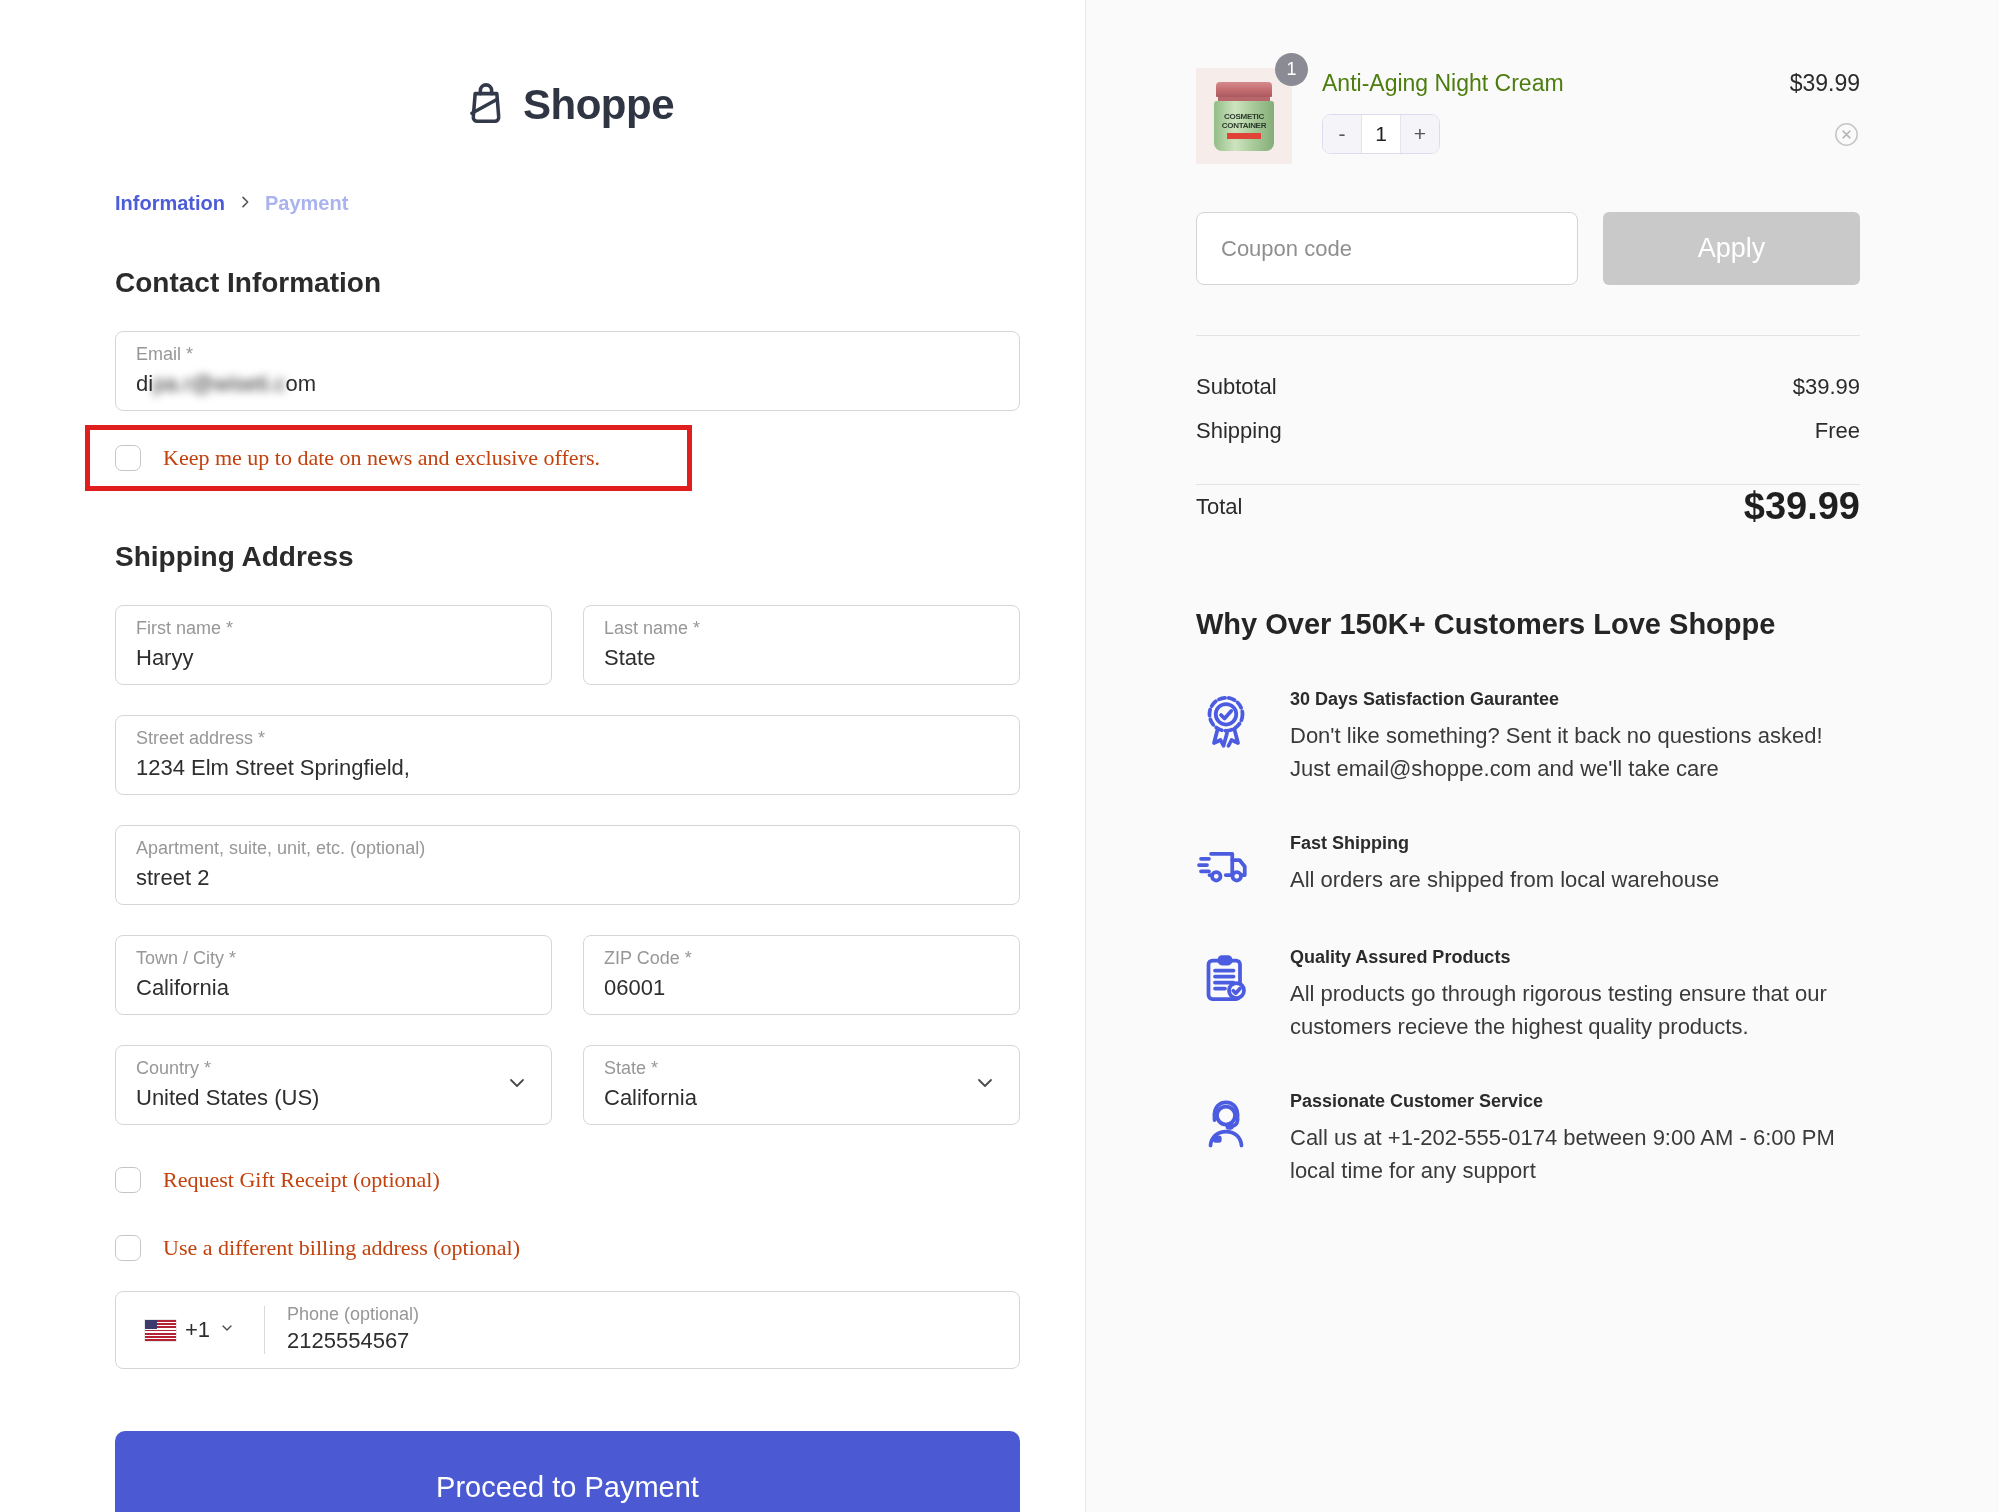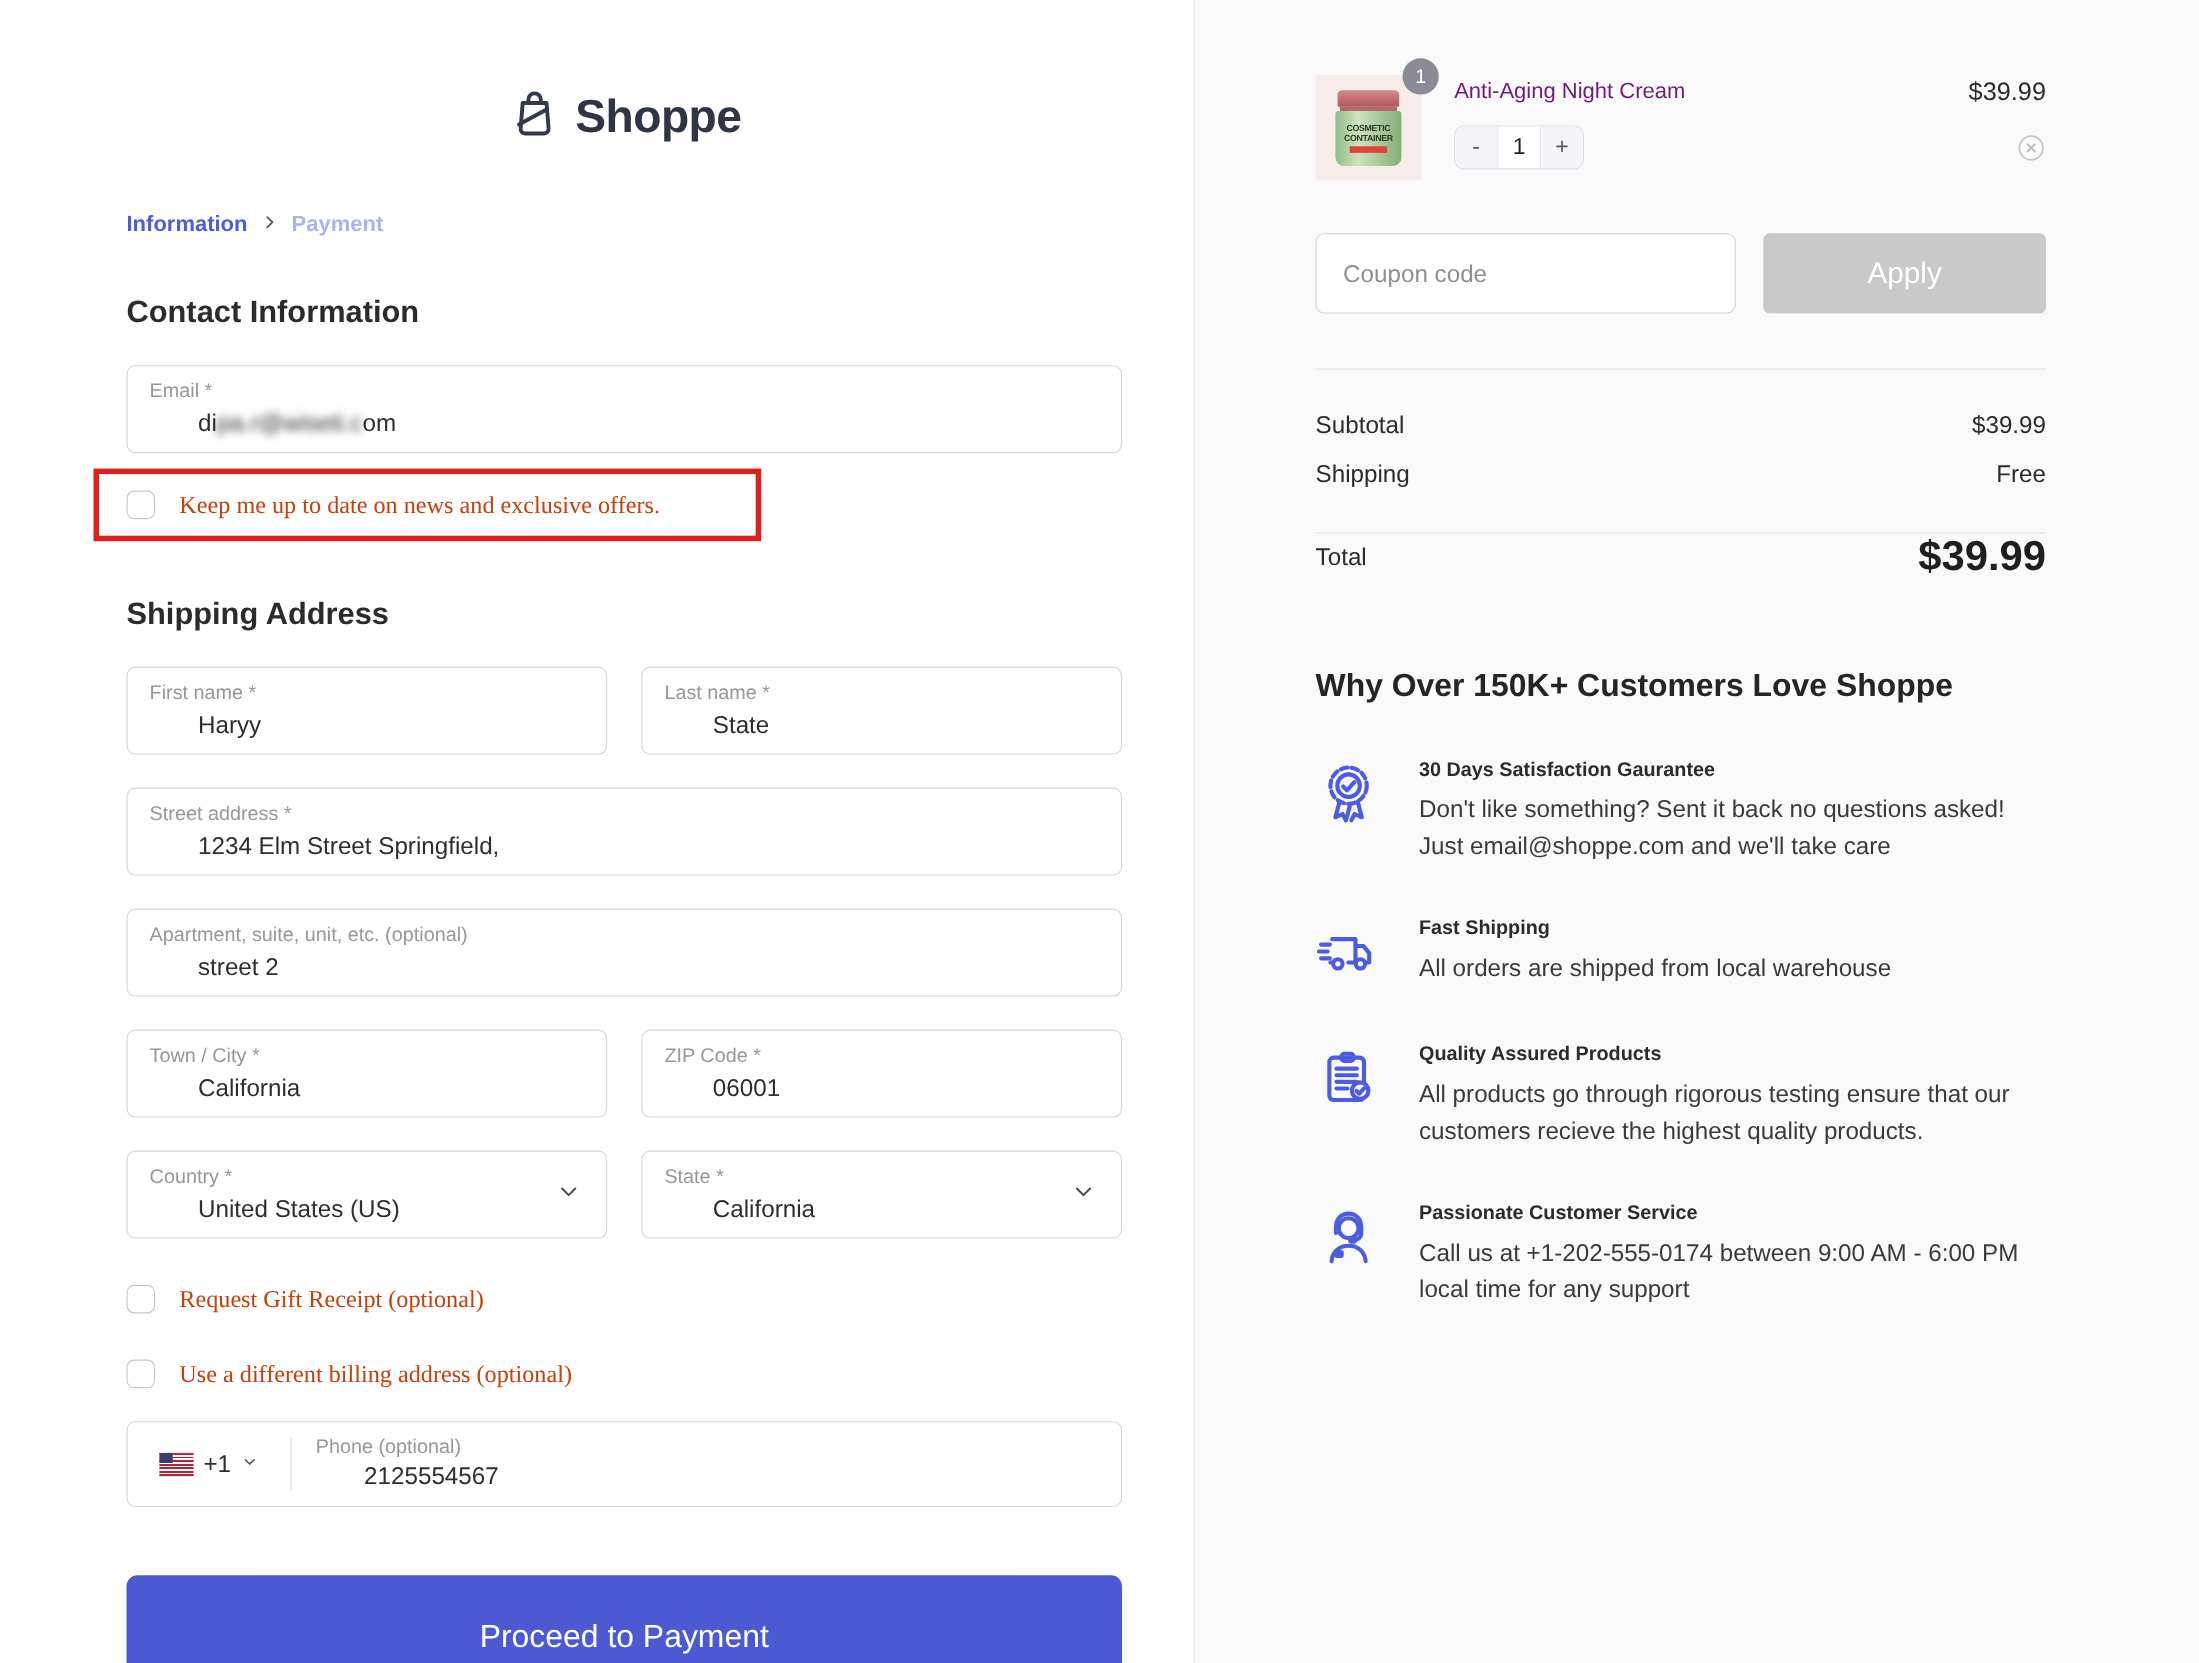--- a/index.html
+++ b/index.html
@@ -13,21 +13,21 @@
   .logo-text { font-size:42px; font-weight:700; color:#2f3542; letter-spacing:-0.5px; }
   .breadcrumb { margin-top:60px; display:flex; align-items:center; gap:12px; font-size:20px; font-weight:700; }
   .crumb-active { color:#4d5cd8; }
   .crumb-next { color:#aab3ef; }
   .section-heading { font-size:28px; font-weight:700; color:#2b2b2b; }
   .contact-heading { margin-top:52px; }
   .shipping-heading { margin-top:50px; }
 
   .field-box { border:1px solid #d6d6d6; border-radius:8px; background:#fff; padding:12px 20px 13px; display:flex; flex-direction:column; gap:5px; position:relative; }
   .field-label { font-size:18px; color:#979797; line-height:21px; }
-  .field-value { font-size:22px; color:#2e2e2e; line-height:27px;margin-left:44px; }
+  .field-value { font-size:22px; color:#2e2e2e; line-height:27px; }
   .full { width:905px; }
   .row-2col { width:905px; display:flex; gap:31px; }
   .row-2col .field-box { flex:1; }
   .mt30 { margin-top:30px; }
   .mt32 { margin-top:32px; }
   .blurred { filter:blur(4px); }
 
   .select-chevron { position:absolute; right:22px; top:50%; transform:translateY(-50%); }
 
   .annotation-box { margin:14px 0 0 -30px; width:607px; border:5px solid #e01e1e; padding:15px 20px 15px 25px; }
@@ -52,21 +52,21 @@
   .jar-wrap { width:96px; height:96px; background:#f6edea; position:relative; flex:none; margin-top:13px; display:flex; align-items:center; justify-content:center; }
   .jar { width:62px; display:flex; flex-direction:column; align-items:center; }
   .jar-lid { width:56px; height:15px; border-radius:4px 4px 1px 1px; background:linear-gradient(180deg,#d68a8c 0%, #c06a6e 60%, #a85a60 100%); }
   .jar-lid2 { width:52px; height:4px; background:#b8666b; }
   .jar-body { width:60px; height:50px; border-radius:3px 3px 8px 8px; background:linear-gradient(90deg,#93bd86 0%, #cde4bf 35%, #aecfa0 60%, #84ad78 100%); display:flex; flex-direction:column; align-items:center; justify-content:center; gap:1px; }
   .jar-label-line { font-size:8px; font-weight:700; color:#2c3a2c; line-height:8px; letter-spacing:-0.3px; }
   .jar-strip { width:34px; height:6px; background:#e04438; margin-top:2px; }
   .qty-badge { position:absolute; top:-15px; right:-16px; width:33px; height:33px; border-radius:50%; background:#8b8b96; color:#fff; font-size:18px; display:flex; align-items:center; justify-content:center; }
   .product-mid { flex:1; display:flex; flex-direction:column; gap:17px; padding-top:15px; }
   .prod-line { display:flex; justify-content:space-between; align-items:center; }
-  .prod-name { font-size:20px; color:#701a75; }
+  .prod-name { font-size:23px; color:#4d7c0f; }
   .prod-price { font-size:23px; color:#2b2b2b; }
   .stepper { display:flex; width:118px; height:40px; border:1px solid #dcdcee; border-radius:9px; overflow:hidden; background:#fff; }
   .step-cell { flex:1; display:flex; align-items:center; justify-content:center; font-size:21px; color:#555; }
   .step-minus,.step-plus { background:#f4f4f9; cursor:pointer; }
   .step-qty { background:#fff; border-left:1px solid #e4e4ef; border-right:1px solid #e4e4ef; color:#222; }
   .remove-btn { background:none; border:none; cursor:pointer; padding:0; line-height:0; }
 
   .coupon-row { display:flex; gap:25px; margin-top:48px; }
   .coupon-input { flex:1; height:73px; border:1px solid #d4d4d4; border-radius:8px; padding:0 24px; font-size:22px; font-family:"Liberation Sans", sans-serif; color:#2e2e2e; background:#fff; outline:none; }
   .coupon-input::placeholder { color:#8f8f8f; }

